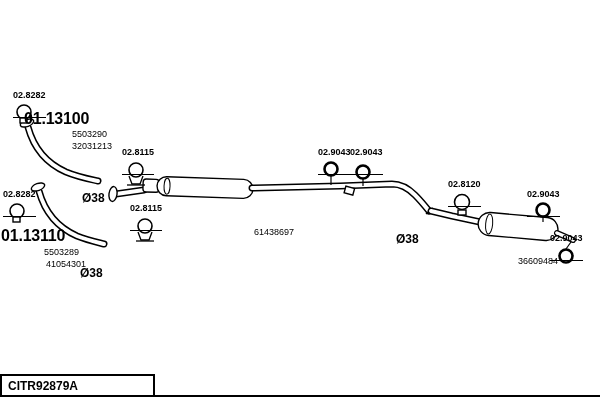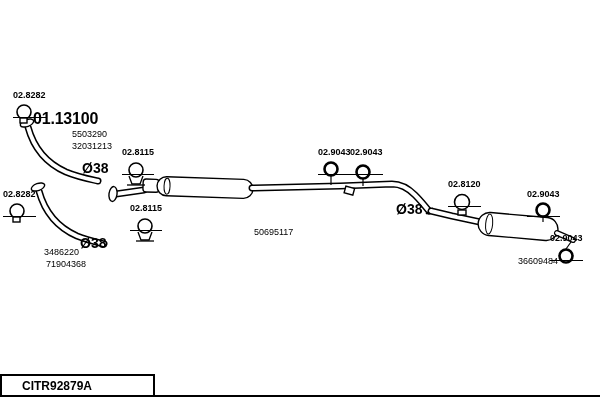--- a/index.html
+++ b/index.html
@@ -11,27 +11,27 @@
   .po{stroke:#000;stroke-width:7;fill:none;stroke-linecap:round;stroke-linejoin:round}
   .pi{stroke:#fff;stroke-width:4;fill:none;stroke-linecap:round;stroke-linejoin:round}
   .po2{stroke:#000;stroke-width:6;fill:none;stroke-linecap:round}
   .pi2{stroke:#fff;stroke-width:3.5;fill:none;stroke-linecap:round}
   .shape{fill:#fff;stroke:#000;stroke-width:1.4}
   .ring{fill:none;stroke:#000;stroke-width:1.6}
   .ring2{fill:none;stroke:#000;stroke-width:2.6}
   .lbl{position:absolute;white-space:nowrap;line-height:1.1;}
   .small-u{font-size:9px;font-weight:700;border-bottom:1px solid #000;padding-bottom:16px;}
   .small{font-size:9px;font-weight:400;padding-left:20px;}
-  .tiny-b{font-size:14px;font-weight:700;}
+  .tiny-b{font-size:12px;font-weight:700;margin-top:31px;}
   .big{font-size:16px;font-weight:700;letter-spacing:-0.2px;}
   #title-box{
     position:absolute;left:0;top:374px;width:151px;height:19px;
     border:2px solid #000;background:#fff;display:flex;align-items:center;
   }
-  #title-box span{font-size:12px;font-weight:700;padding-left:20px;}
+  #title-box span{font-size:12px;font-weight:700;padding-left:6px;}
   #bottom-rule{position:absolute;left:0;top:395px;width:600px;height:2px;background:#000;}
 </style>
 </head>
 <body>
 
 <div id="stage">
 
   <svg id="diagram-svg" width="600" height="400" viewBox="0 0 600 400">
 
     <g>
@@ -122,28 +122,29 @@
   <div class="lbl small-u" style="left:318px;top:148px">02.9043</div>
   <div class="lbl small-u" style="left:350px;top:148px">02.9043</div>
   <div class="lbl small-u" style="left:448px;top:180px">02.8120</div>
   <div class="lbl small-u" style="left:527px;top:190px">02.9043</div>
   <div class="lbl small-u" style="left:550px;top:234px">02.9043</div>
 
   <div class="lbl tiny-b" style="left:82px;top:161px">Ø38</div>
   <div class="lbl tiny-b" style="left:80px;top:236px">Ø38</div>
   <div class="lbl tiny-b" style="left:396px;top:202px">Ø38</div>
 
-  <div class="lbl big" style="left:33px;top:110px">01.13100</div>
+  <div class="lbl big" style="left:24px;top:110px">01.13100</div>
   <div class="lbl small" style="left:52px;top:130px">5503290</div>
   <div class="lbl small" style="left:52px;top:142px">32031213</div>
 
-  <div class="lbl small" style="left:24px;top:248px">3486220</div>
-  <div class="lbl small" style="left:26px;top:260px">71904368</div>
+  <div class="lbl big" style="left:1px;top:227px">01.13110</div>
+  <div class="lbl small" style="left:24px;top:248px">5503289</div>
+  <div class="lbl small" style="left:26px;top:260px">41054301</div>
 
-  <div class="lbl small" style="left:234px;top:228px">50695117</div>
+  <div class="lbl small" style="left:234px;top:228px">61438697</div>
 
   <div class="lbl small" style="left:498px;top:257px">36609484</div>
 
   <div id="bottom-rule"></div>
   <div id="title-box">
     <span>CITR92879A</span>
   </div>
 
 </div>
 

